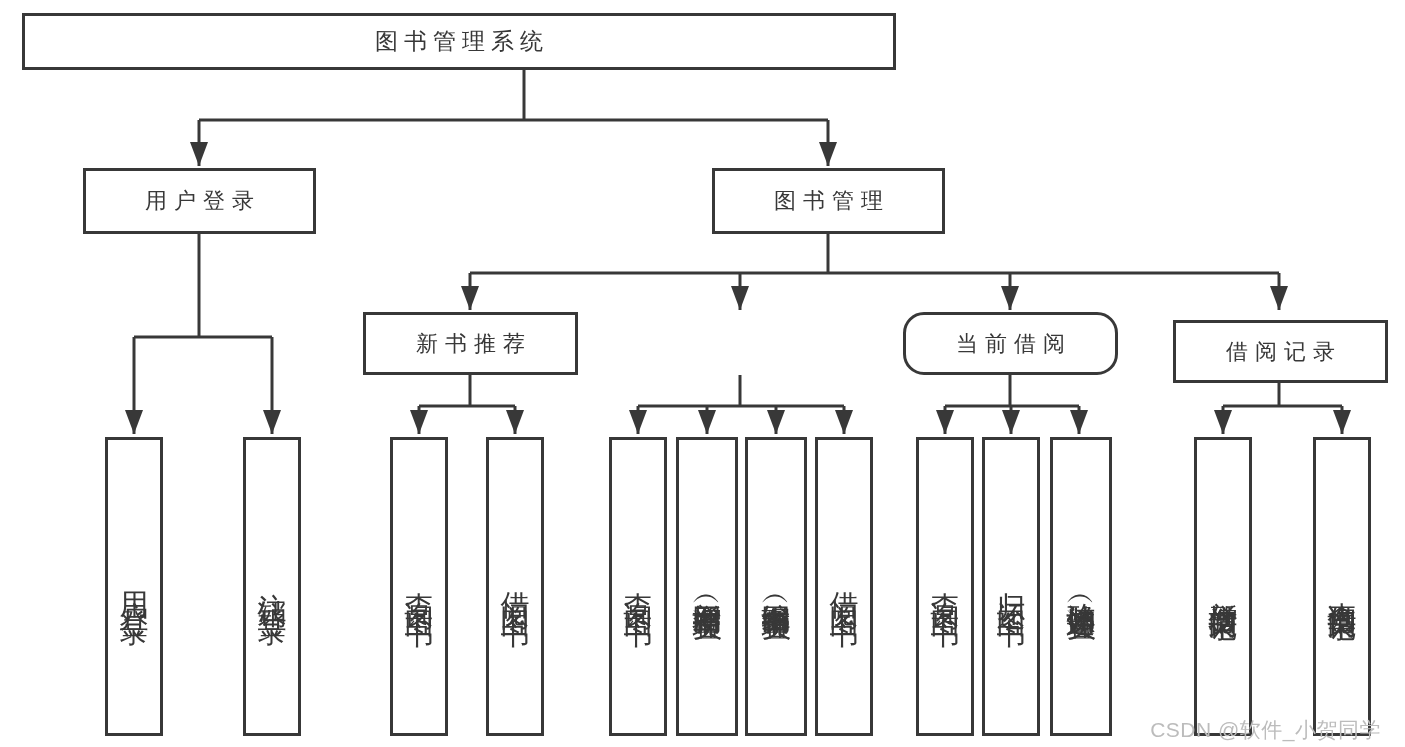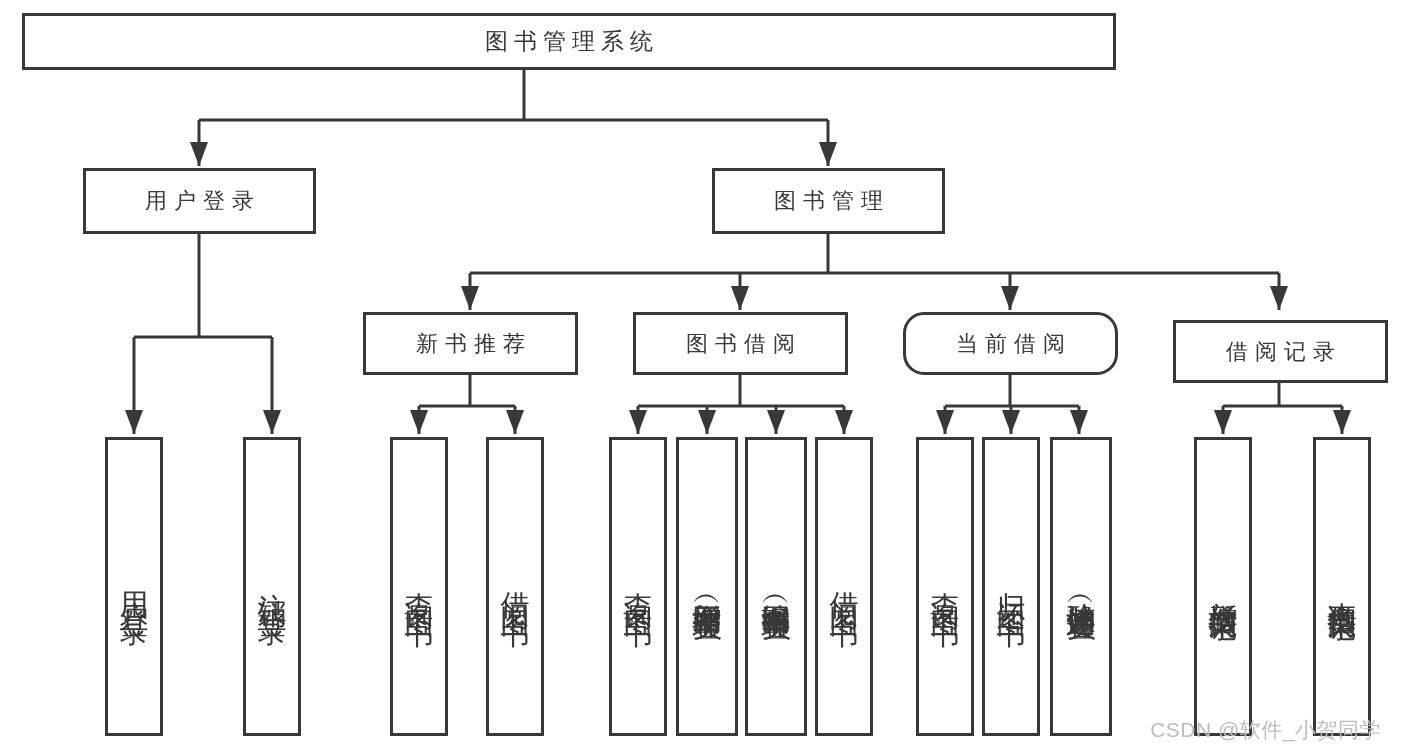--- a/index.html
+++ b/index.html
@@ -88,27 +88,26 @@
     <path d="M945 406 V434" marker-end="url(#ah)"></path>
     <path d="M1011 406 V434" marker-end="url(#ah)"></path>
     <path d="M1079 406 V434" marker-end="url(#ah)"></path>
 
     <path d="M1279 375 V406"></path>
     <path d="M1223 406 H1342"></path>
     <path d="M1223 406 V434" marker-end="url(#ah)"></path>
     <path d="M1342 406 V434" marker-end="url(#ah)"></path>
   </svg>
 
-  <div class="hbox title" style="left:22px;top:13px;width:1094px;height:57px;">图书管理系统</div>
+  <div class="hbox title" style="left:22px;top:13px;width:874px;height:57px;">图书管理系统</div>
 
   <div class="hbox l2" style="left:83px;">用户登录</div>
   <div class="hbox l2" style="left:712px;">图书管理</div>
 
   <div class="hbox l3" style="left:363px;">新书推荐</div>
-  <div class="hbox l3" style="left:633px;">图书借阅</div>
   <div class="hbox l3" style="left:903px;border-radius:21px;">当前借阅</div>
   <div class="hbox l3" style="left:1173px;margin-top:8px;">借阅记录</div>
 
   <div class="vbox sp4" style="left:105px;">
     <span>用户登录</span>
   </div>
   <div class="vbox sp4" style="left:243px;">
     <span>注销登录</span>
   </div>
   <div class="vbox sp4" style="left:390px;">

